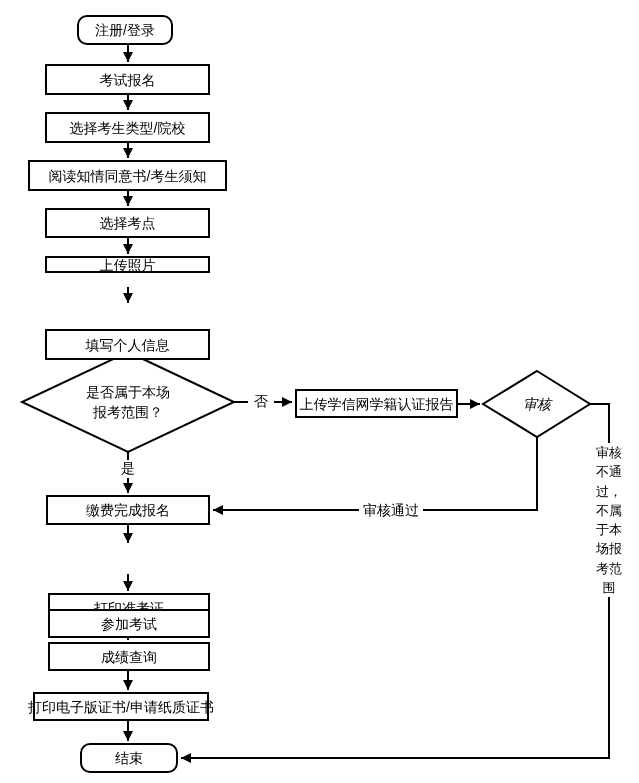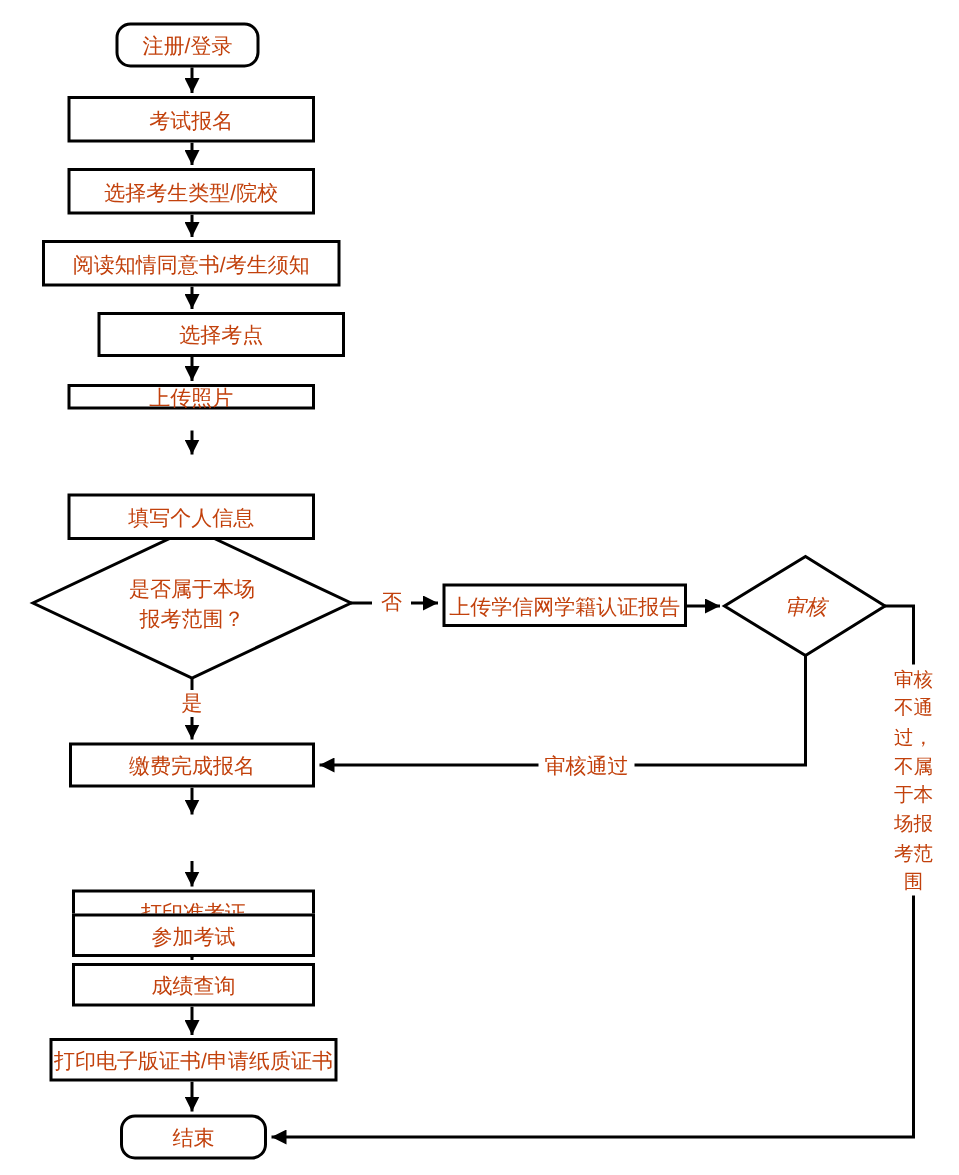--- a/index.html
+++ b/index.html
@@ -1,21 +1,21 @@
 <!DOCTYPE html>
 <html><head>
 <meta charset="utf-8">
 <style>
   html,body{margin:0;padding:0;background:#ffffff;}
   #canvas{
     position:relative;
     width:639px;height:783px;
     background:#ffffff;
     font-family:"Liberation Sans","DejaVu Sans",sans-serif;
-    color:#c2410c;
+    color:#000000;
     overflow:hidden;
   }
   #connectors{
     position:absolute;left:0;top:0;width:639px;height:783px;z-index:1;
   }
   .node{
     position:absolute;
     box-sizing:border-box;
     border:2px solid #000000;
     background:#ffffff;
@@ -91,42 +91,42 @@
   </svg>
 
   <div class="node terminator" style="left:77px;top:15px;width:96px;height:30px;">注册/登录</div>
 
   <div class="node" style="left:45px;top:64px;width:165px;height:31px;">考试报名</div>
 
   <div class="node" style="left:45px;top:112px;width:165px;height:31px;">选择考生类型/院校</div>
 
   <div class="node" style="left:28px;top:160px;width:199px;height:31px;">阅读知情同意书/考生须知</div>
 
-  <div class="node" style="left:45px;top:208px;width:165px;height:30px;margin-left:20px;">选择考点</div>
+  <div class="node" style="left:45px;top:208px;width:165px;height:30px;">选择考点</div>
 
   <div class="node" style="left:45px;top:256px;width:165px;height:17px;">上传照片</div>
 
   <div class="node" style="left:45px;top:305px;width:165px;height:31px;margin-top:24px;">填写个人信息</div>
 
   <div class="diamond-label" style="left:48px;top:380px;width:160px;height:44px;">是否属于本场
 报考范围？</div>
 
   <div class="node" style="left:295px;top:389px;width:163px;height:29px;">上传学信网学籍认证报告</div>
 
   <div class="diamond-label" style="left:507px;top:394px;width:60px;height:20px;font-style:italic;">审核</div>
 
   <div class="node" style="left:46px;top:495px;width:164px;height:30px;">缴费完成报名</div>
 
   <div class="node" style="left:48px;top:545px;width:162px;height:29px;margin-top:48px;">打印准考证</div>
 
   <div class="node" style="left:48px;top:609px;width:162px;height:29px;">参加考试</div>
 
   <div class="node" style="left:48px;top:642px;width:162px;height:29px;">成绩查询</div>
 
-  <div class="node" style="left:33px;top:692px;width:192px;height:29px;">打印电子版证书/申请纸质证书</div>
+  <div class="node" style="left:33px;top:692px;width:176px;height:29px;">打印电子版证书/申请纸质证书</div>
 
   <div class="node terminator" style="left:80px;top:743px;width:98px;height:30px;">结束</div>
 
   <div class="edge-label" style="left:248px;top:393px;width:26px;height:18px;">否</div>
 
   <div class="edge-label" style="left:115px;top:460px;width:26px;height:18px;">是</div>
 
   <div class="edge-label" style="left:359px;top:501px;width:64px;height:19px;">审核通过</div>
 
   <div class="edge-label-vertical" style="left:595px;top:443px;">审核不通过，不属于本场报考范围</div>

